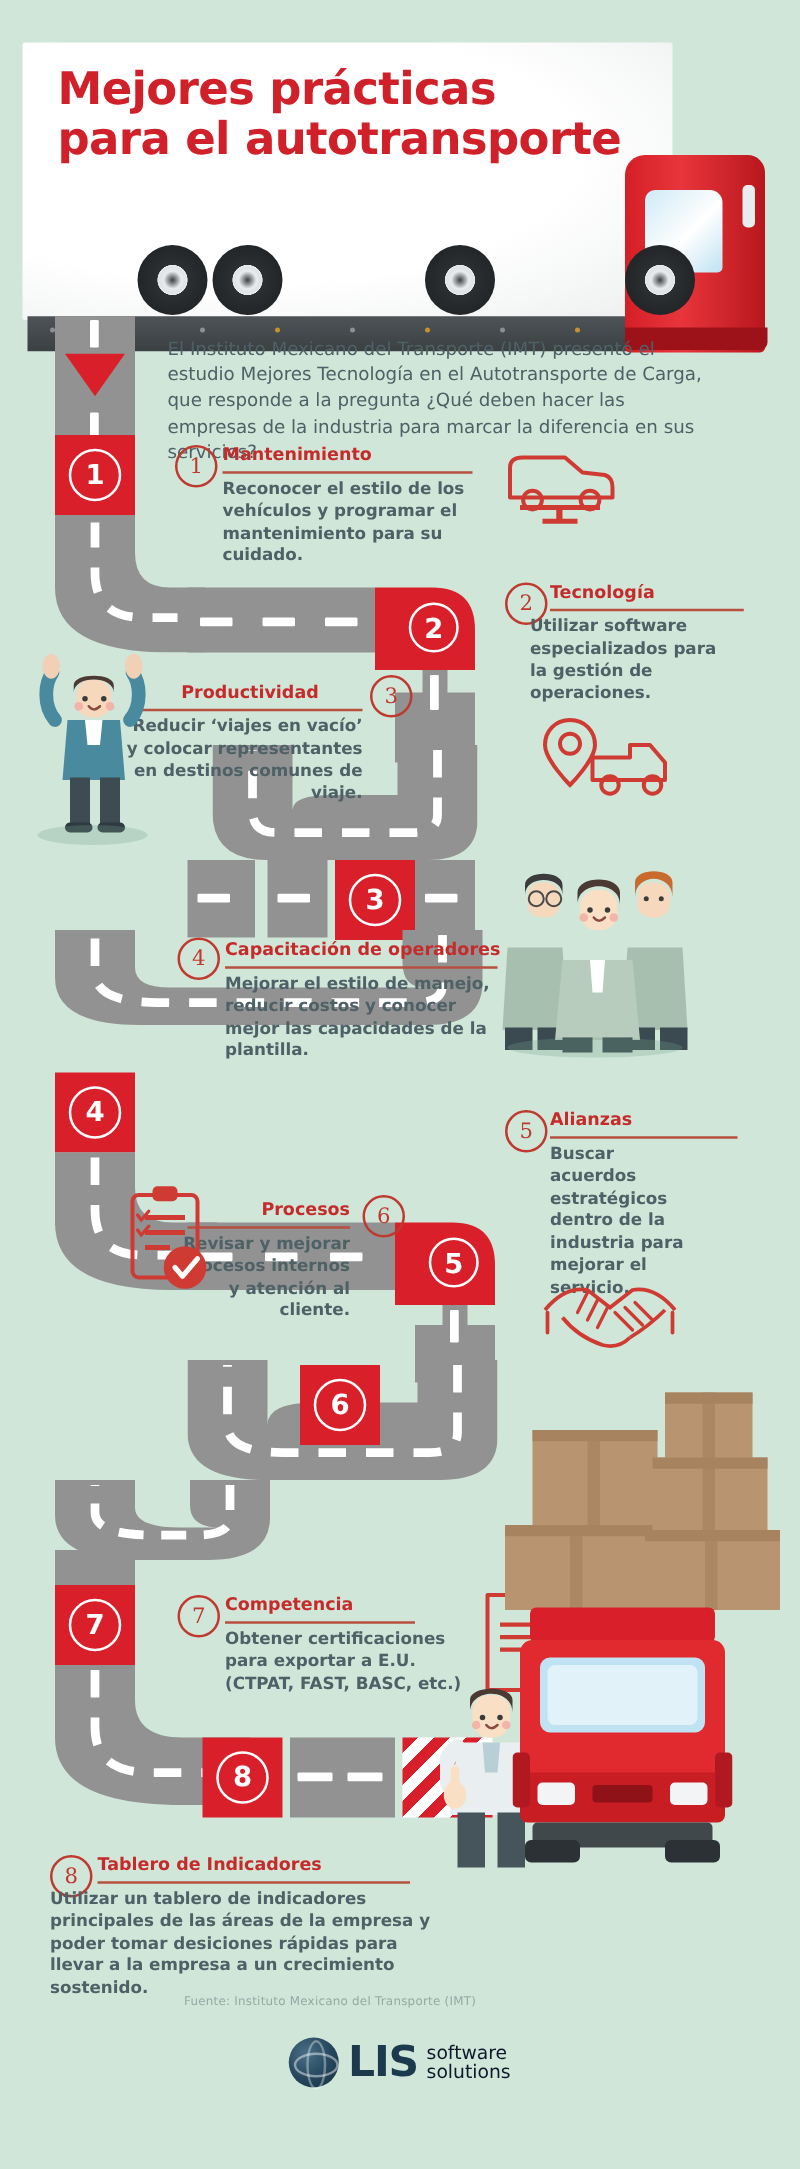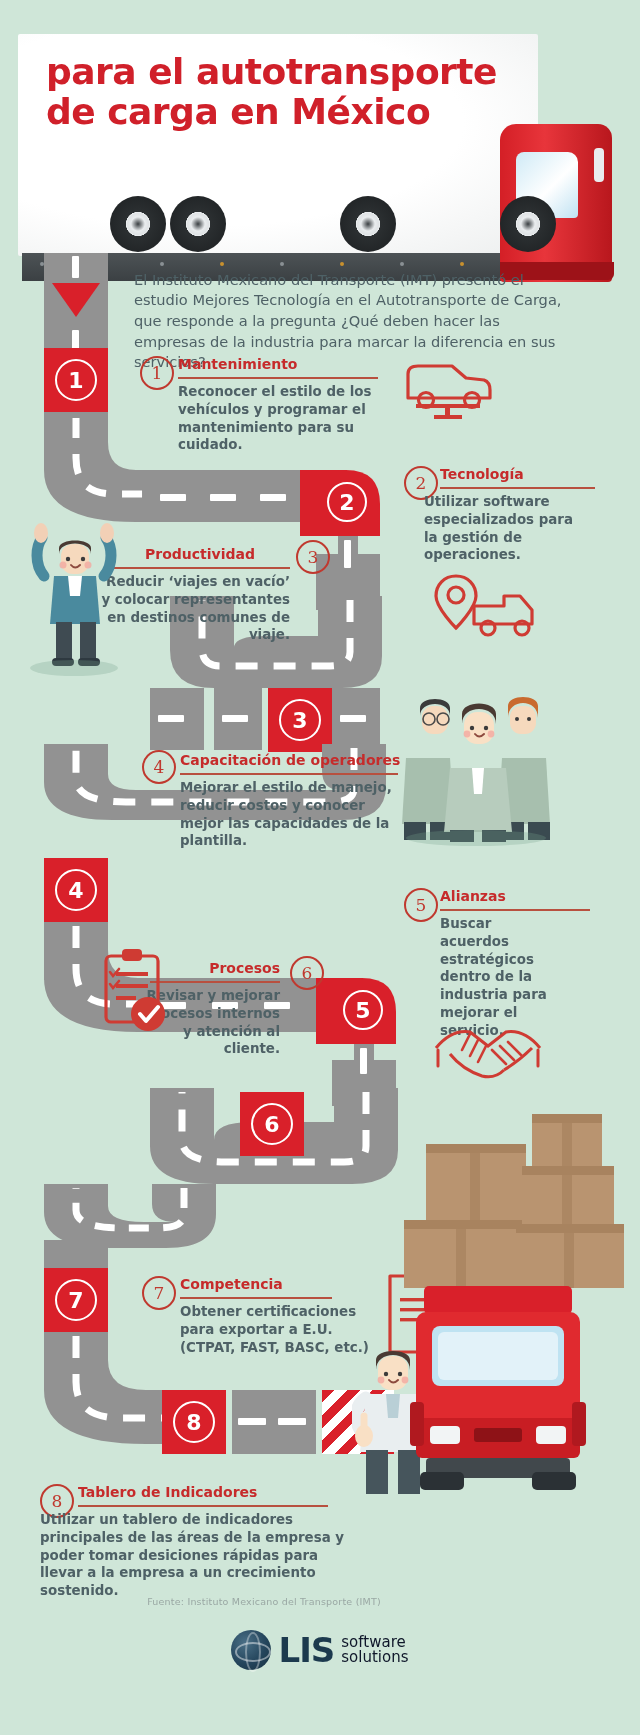--- a/index.html
+++ b/index.html
@@ -130,22 +130,22 @@
   .logo .sw b{display:block;font-weight:normal;}
 </style>
 </head>
 <body>
 
 <div class="page">
 
   <div class="header">
     <div class="truck-box"></div>
     <div class="truck-title">
+      <div>Mejores prácticas</div>
       <div>para el autotransporte</div>
-      <div>de carga en México</div>
     </div>
     <div class="truck-chassis"></div>
     <div class="chassis-dots">
       <i style="left:0"></i>
         <i class="amber" style="left:60px"></i>
         <i style="left:120px"></i>
       <i class="amber" style="left:180px"></i>
         <i style="left:240px"></i>
         <i class="amber" style="left:300px"></i>
       <i style="left:360px"></i>

